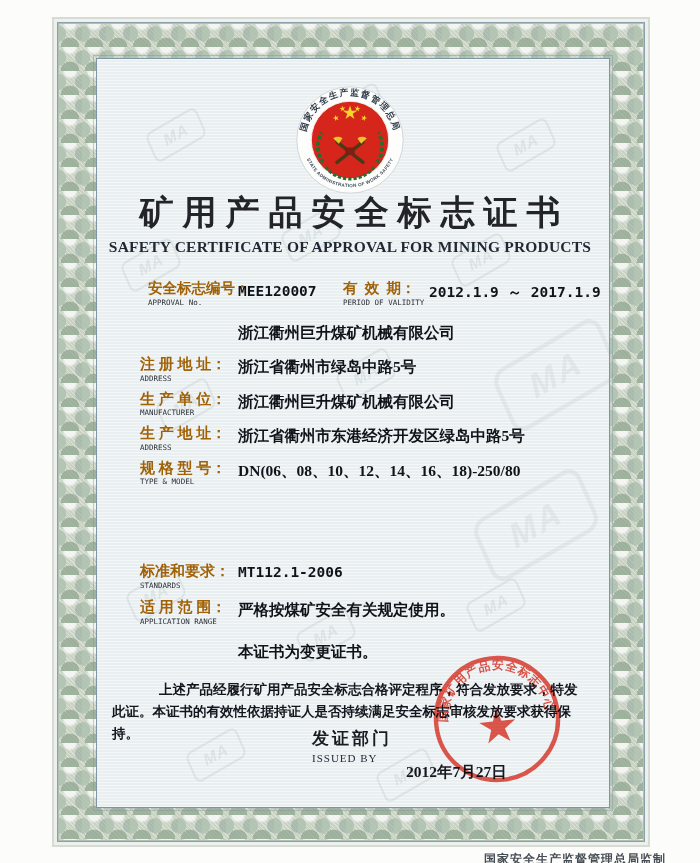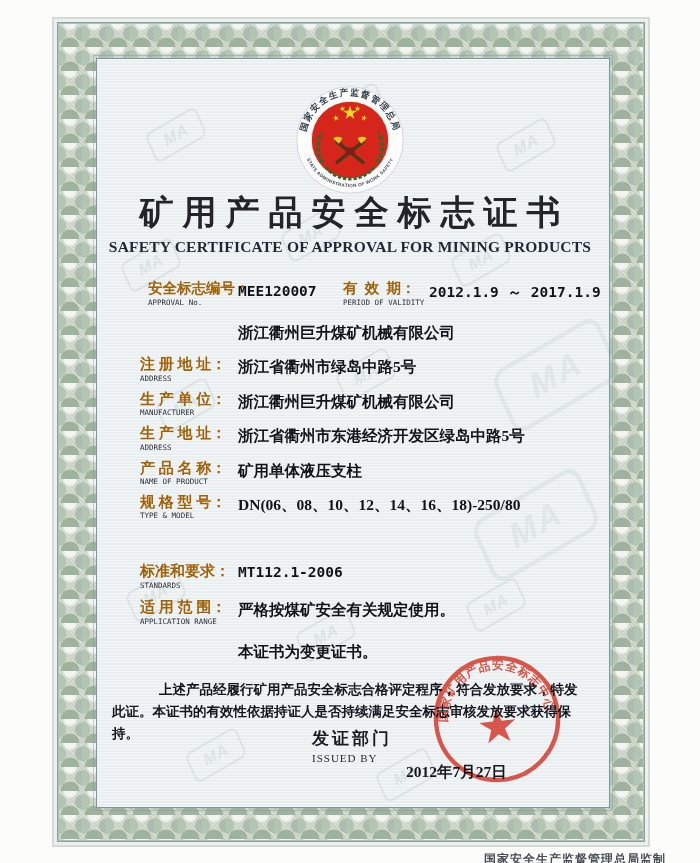--- a/index.html
+++ b/index.html
@@ -191,27 +191,20 @@
     </div>
     <div class="frow">
       <div class="flabel">
         <span class="lbl-zh">生 产 地 址：</span>
         <span class="lbl-en">ADDRESS</span>
       </div>
       <span class="val">浙江省衢州市东港经济开发区绿岛中路5号</span>
     </div>
     <div class="frow">
       <div class="flabel">
-        <span class="lbl-zh">产 品 名 称：</span>
-        <span class="lbl-en">NAME OF PRODUCT</span>
-      </div>
-      <span class="val">矿用单体液压支柱</span>
-    </div>
-    <div class="frow">
-      <div class="flabel">
         <span class="lbl-zh">规 格 型 号：</span>
         <span class="lbl-en">TYPE &amp; MODEL</span>
       </div>
       <span class="val">DN(06、08、10、12、14、16、18)-250/80</span>
     </div>
   </div>
 
   <div class="standards">
     <div class="srow">
       <div class="flabel">

